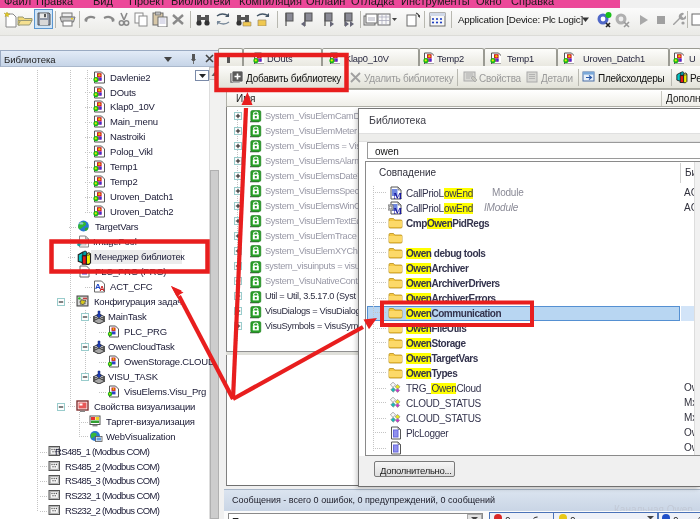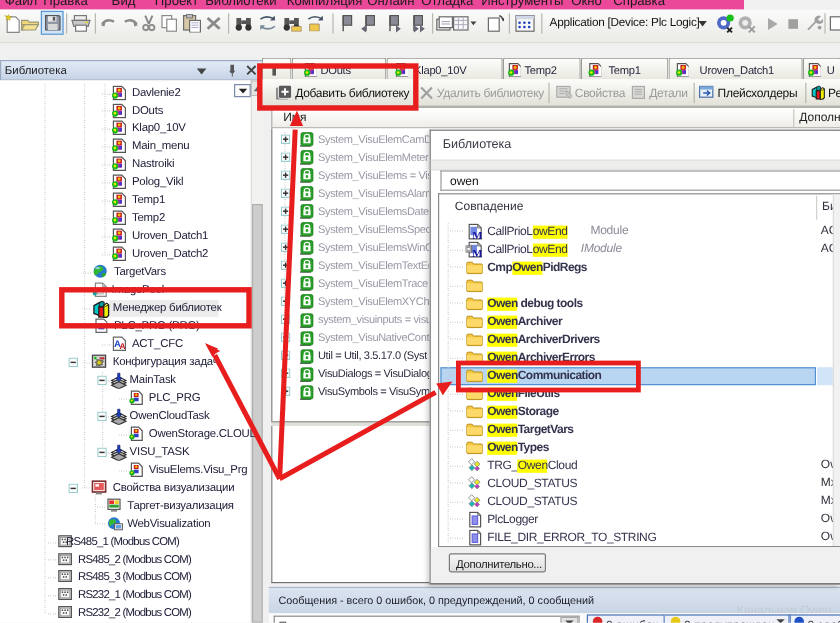--- a/index.html
+++ b/index.html
@@ -992,21 +992,20 @@
     </svg>
 <div class="txt" style="left:406px;top:425.5px;height:15px;line-height:15px;color:#33334d;letter-spacing:-0.3px"><span>PlcLogger</span></div>
 <div class="txt" style="left:684px;top:426.5px;color:#30303c">Owe</div>
 <div class="hguide" style="left:375px;top:448px;width:11px"></div>
 <svg style="position:absolute;left:389px;top:440.5px" width="13" height="14" viewBox="0 0 13 14">
       <path d="M2.5 1h6.5l2.5 2.5V13H2.5z" fill="#fff" stroke="#555"></path>
 <path d="M9 1l2.5 2.5H9z" fill="#ccc" stroke="#555" stroke-width=".6"></path>
 <rect x="4" y="3.5" width="5.5" height="8" fill="#6868e0"></rect>
       <rect x="5" y="4.5" width="3.5" height="6" fill="#9090ec"></rect>
     </svg>
-<div class="txt" style="left:406px;top:440.5px;height:15px;line-height:15px;color:#33334d;letter-spacing:-0.3px"><span>FILE_DIR_ERROR_TO_STRING</span></div>
 <div class="txt" style="left:684px;top:441.5px;color:#30303c">Owe</div>
 <div class="ab" style="left:694px;top:162px;width:6px;height:293px;background:#f1f1f1;border-left:1px solid #ddd"></div>
 <div class="ab" style="left:359px;top:456px;width:341px;height:30px;background:#f0f0f0"></div>
 <div class="ab" style="left:374px;top:461px;width:81px;height:16px;background:linear-gradient(#f6f6f6,#dedede);border:1px solid #7a7a7a;border-radius:2px"></div>
 <div class="txt" style="left:380px;top:465px;font-size:9.5px;color:#222;letter-spacing:-0.3px">Дополнительно...</div>
 <div class="ab" style="left:359px;top:486px;width:341px;height:1px;background:#707070"></div>
 <svg class="ab" style="left:0;top:0;pointer-events:none" width="700" height="519" viewBox="0 0 700 519">
 <rect x="216.5" y="55" width="130" height="35" fill="none" stroke="#e81e1e" stroke-width="4.5"></rect>
 <rect x="51.5" y="241.5" width="156" height="30" fill="none" stroke="#e81e1e" stroke-width="4.5"></rect>
 <rect x="382" y="302.5" width="150" height="22.5" fill="none" stroke="#e81e1e" stroke-width="4"></rect>

